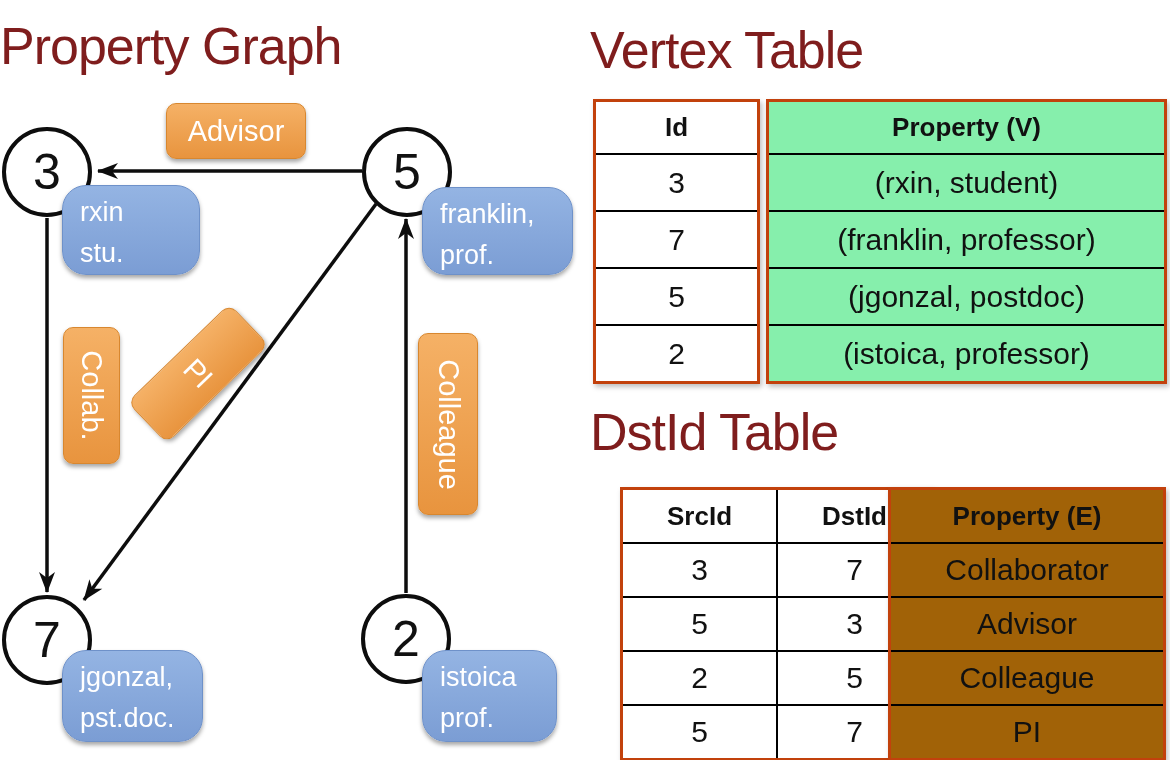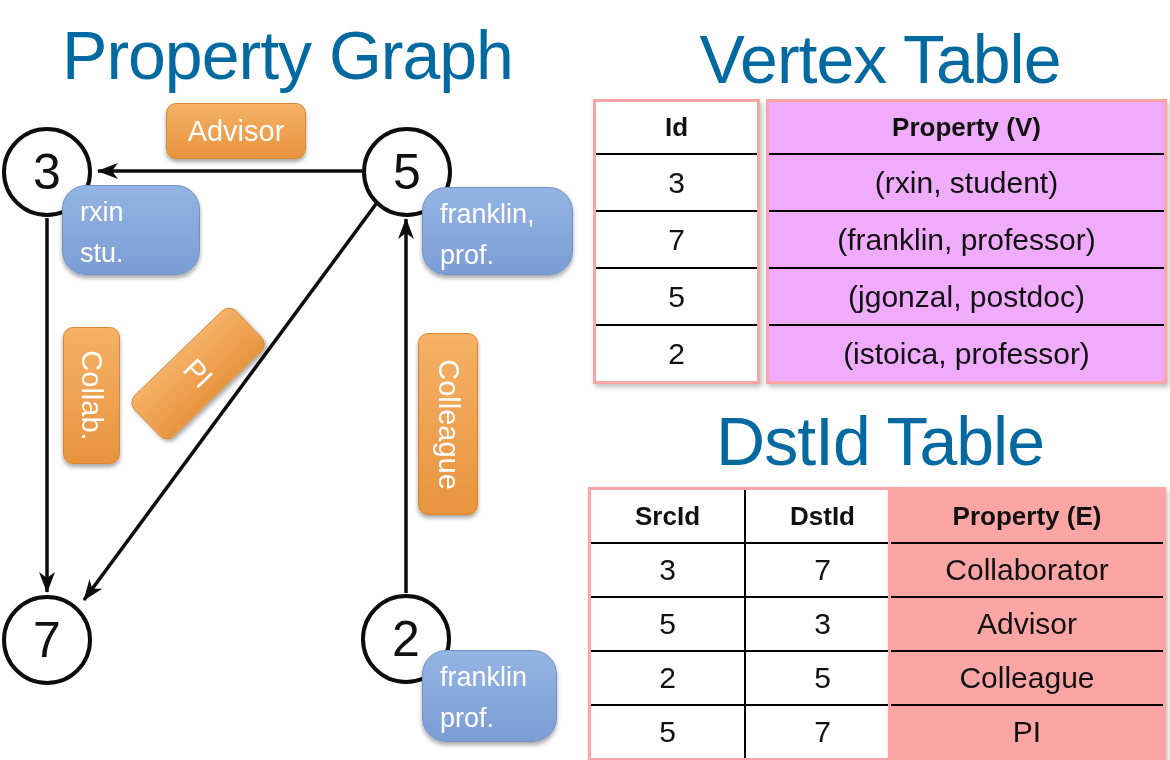--- a/index.html
+++ b/index.html
@@ -2,22 +2,22 @@
 <html><head>
 <meta charset="utf-8">
 <style>
   html,body{margin:0;padding:0;background:#fff;}
   #canvas{
     position:relative;width:1170px;height:760px;background:#ffffff;overflow:hidden;
     font-family:"Liberation Sans", sans-serif;color:#111;
   }
   
   .big-title{
-    position:absolute;text-align:center;font-size:68px;font-weight:300;
-    letter-spacing:-1px;color:#0369a1;white-space:nowrap;
+    position:absolute;text-align:left;font-size:52px;font-weight:300;
+    letter-spacing:-1px;color:#7f1d1d;white-space:nowrap;
   }
   #title-graph{left:0;width:575px;top:16px;}
   #title-vertex{left:590px;width:580px;top:20px;}
   #title-edge{left:590px;width:580px;top:402px;}
 
   
   #edge-layer{position:absolute;left:0;top:0;width:580px;height:760px;}
   #edge-layer line{stroke:#0d0d0d;stroke-width:3.5px;}
 
   
@@ -60,31 +60,31 @@
   #prop-jgonzal{left:62px;top:650px;width:141px;height:92px;}
   #prop-istoica{left:422px;top:650px;width:135px;height:92px;}
 
   
   .tblwrap{position:absolute;box-shadow:2px 3px 5px rgba(0,0,0,0.25);}
   table{border-collapse:collapse;width:100%;table-layout:fixed;}
   td{
     border:2px solid #000;text-align:center;vertical-align:middle;
     font-size:30px;font-weight:300;padding:0;white-space:nowrap;overflow:hidden;
   }
-  .tblwrap table{border:3px solid #fca5a5;padding-left:32px;}
+  .tblwrap table{border:3px solid #c2410c;padding-left:32px;}
   td.hdr{font-weight:bold;font-size:26px;}
-  .bluecell{background:#f0abfc;}
-  .tancell{background:#fca5a5;margin-top:30px;}
+  .bluecell{background:#86efac;}
+  .tancell{background:#a16207;margin-top:30px;}
   .vt td{height:55px;}
   .vt td.hdr{height:51px;}
   .et td{height:52px;}
   .et td.hdr{height:52px;}
   #vt-id{left:593px;top:99px;width:167px;}
   #vt-prop{left:766px;top:99px;width:401px;}
-  #et-ids{left:588px;top:487px;width:314px;}
+  #et-ids{left:620px;top:487px;width:314px;}
   #et-prop{left:888px;top:487px;width:278px;}
 </style>
 </head>
 <body>
 
 <div id="canvas">
 
   <div class="big-title" id="title-graph">Property Graph</div>
   <div class="big-title" id="title-vertex">Vertex Table</div>
   <div class="big-title" id="title-edge">DstId Table</div>
@@ -128,22 +128,26 @@
   </div>
 
   <div class="vprop" id="prop-rxin">
     <span>rxin</span>
     <span>stu.</span>
   </div>
   <div class="vprop" id="prop-franklin">
     <span>franklin,</span>
     <span>prof.</span>
   </div>
+  <div class="vprop" id="prop-jgonzal">
+    <span>jgonzal,</span>
+    <span>pst.doc.</span>
+  </div>
   <div class="vprop" id="prop-istoica">
-    <span>franklin</span>
+    <span>istoica</span>
     <span>prof.</span>
   </div>
 
   <div class="tblwrap" id="vt-id">
     <table class="vt">
       <tbody>
           <tr>
             <td class="hdr">Id</td>
           </tr>
       <tr>

